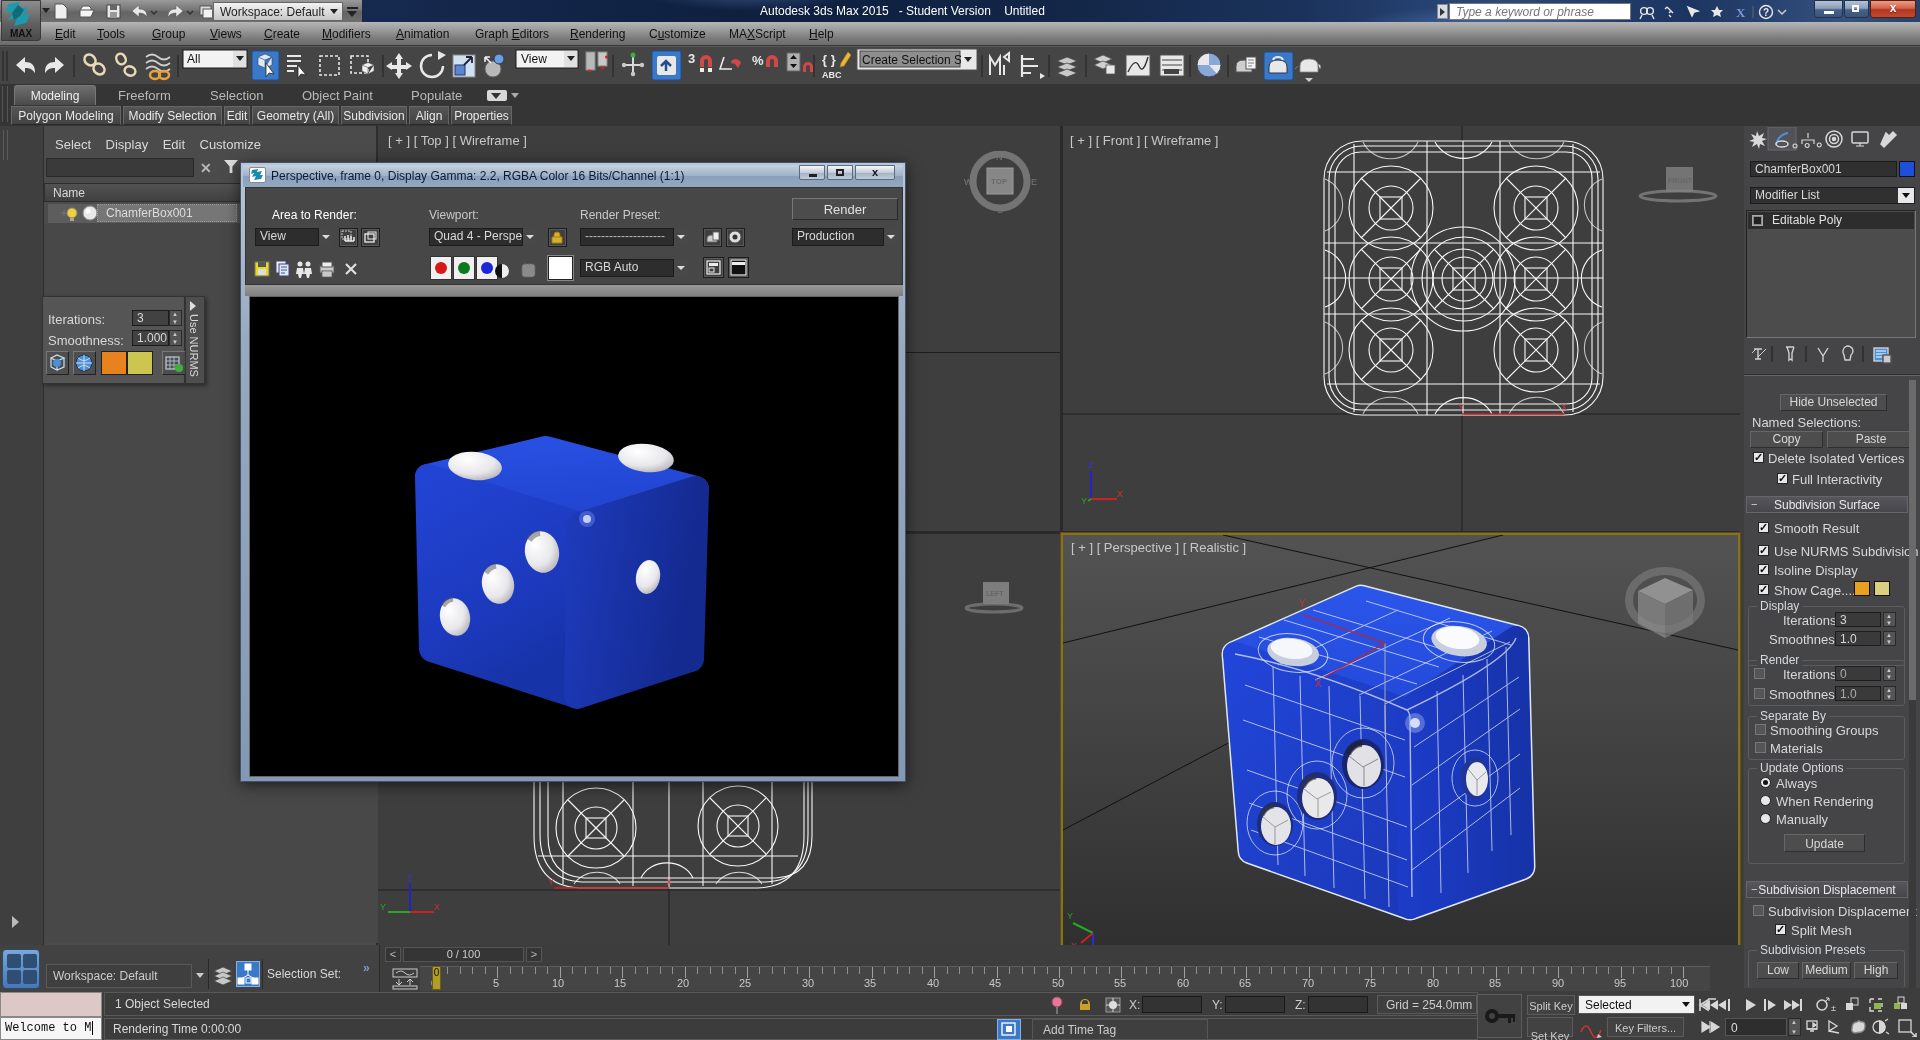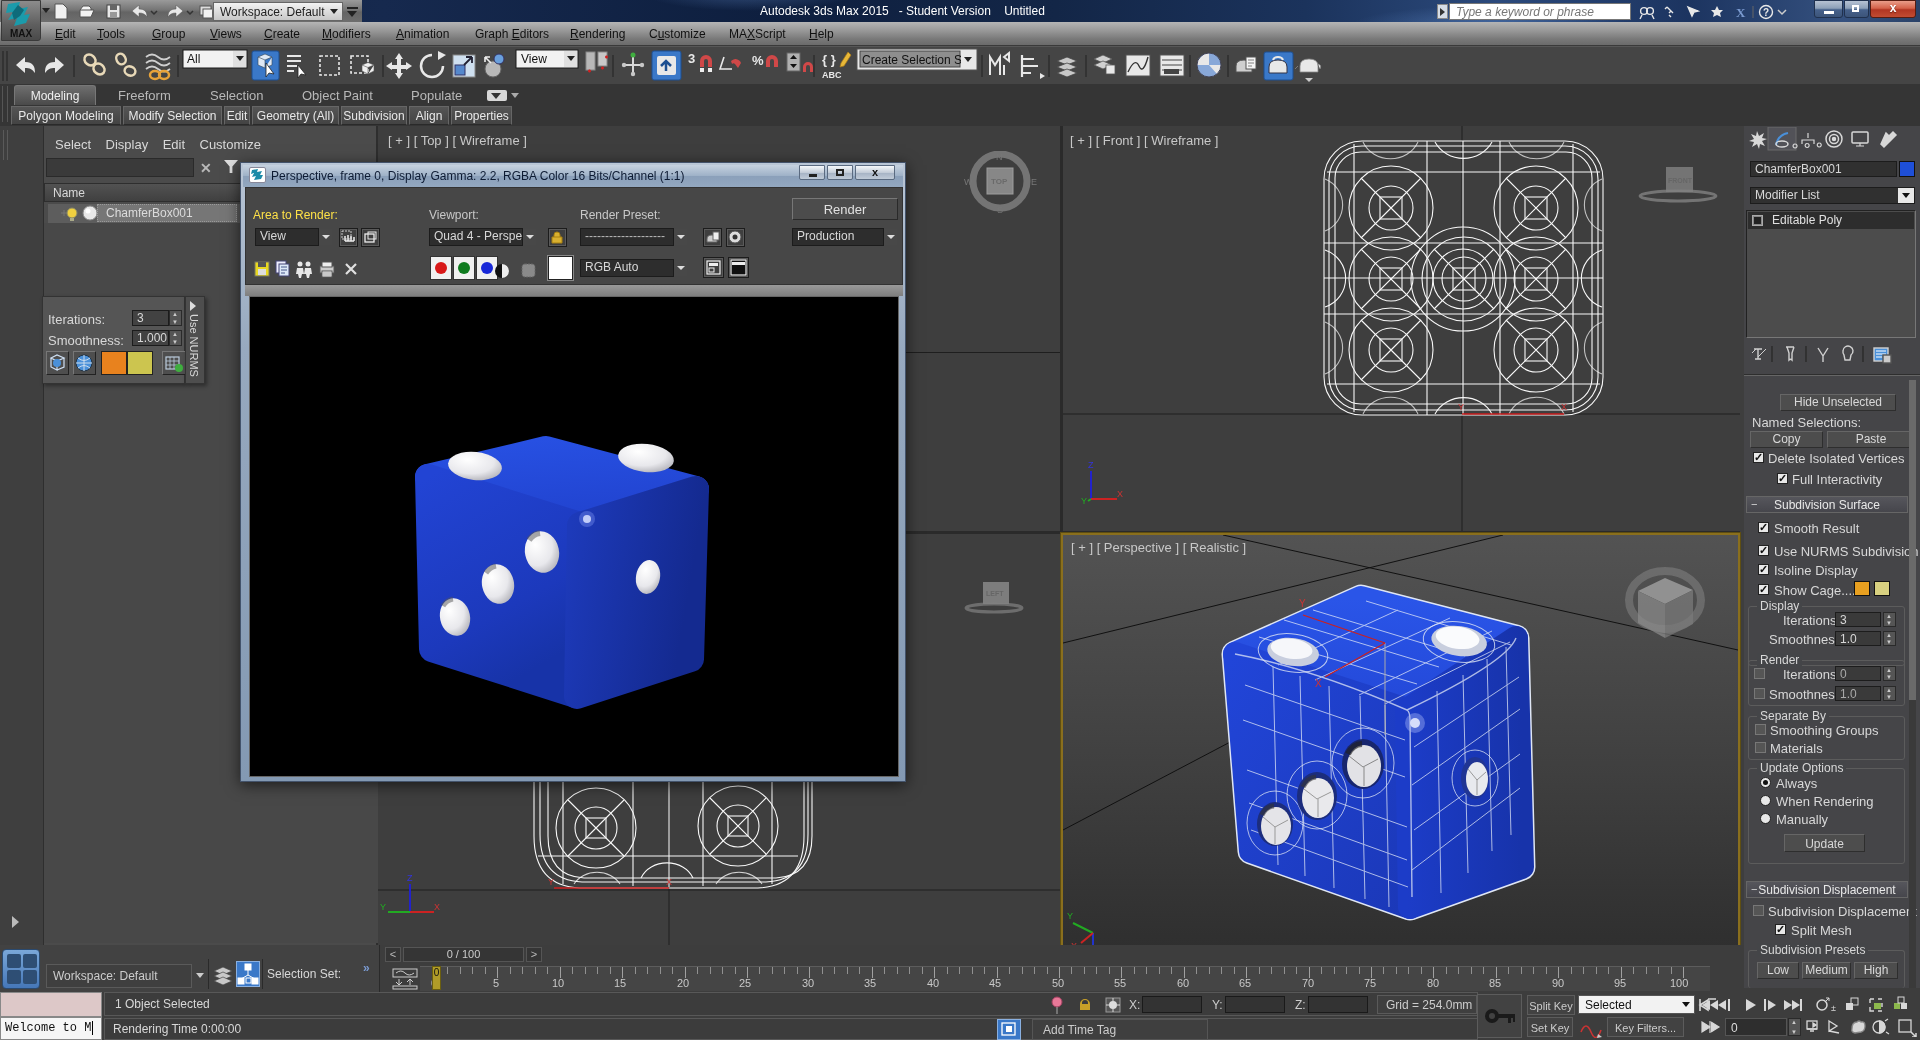--- a/index.html
+++ b/index.html
@@ -645,21 +645,21 @@
       <line x1="58" y1="3" x2="58" y2="19" stroke="#2a2a2a"></line>
       <path d="M70,5 l5,8 5,-8 m-5,8 v6"></path>
       <path d="M95,8 a5,5 0 1,1 8,4 l-1,5 h-5 l-1,-5 a5,5 0 0,1 -1,-4 z"></path>
       <line x1="115" y1="3" x2="115" y2="19" stroke="#2a2a2a"></line>
       <rect x="126" y="5" width="14" height="13" fill="#4a90d9"></rect>
       <path d="M128,8 h10 m-10,3 h10 m-10,3 h6" stroke="#fff" stroke-width="1"></path>
       <rect x="135" y="12" width="8" height="8" fill="#ccc" stroke="#555"></rect>
     </g>
   </svg>
   <div style="position:absolute;left:0;top:248px;width:176px;height:2px;background:#2e2e2e;border-bottom:1px solid #666;"></div>
-  <div class="btn" style="left:36px;top:268px;width:116px;height:17px;">Hide Unselected</div>
+  <div class="btn" style="left:36px;top:268px;width:107px;height:17px;">Hide Unselected</div>
   <div class="txt" style="position:absolute;left:8px;top:289px;">Named Selections:</div>
   <div class="btn" style="left:6px;top:305px;width:73px;height:17px;">Copy</div>
   <div class="btn" style="left:83px;top:305px;width:88px;height:17px;">Paste</div>
   <div class="cb" style="left:9px;top:326px;"></div>
   <div class="txt" style="position:absolute;left:24px;top:325px;">Delete Isolated Vertices</div>
   <div class="cb" style="left:33px;top:347px;"></div>
   <div class="txt" style="position:absolute;left:48px;top:346px;">Full Interactivity</div>
 
   <div style="position:absolute;left:2px;top:370px;width:162px;height:17px;background:linear-gradient(#56565c,#46464c);border:1px solid #666;color:#e8e8e8;font-size:12px;text-align:center;padding-top:1px;">Subdivision Surface</div>
   <div style="position:absolute;left:7px;top:372px;width:9px;height:11px;color:#ddd;font-size:11px;">−</div>
@@ -838,21 +838,21 @@
           <g fill="#1a1a1a">
             <circle cx="14" cy="21" r="7"></circle>
             <circle cx="14" cy="21" r="3" fill="#424242"></circle>
             <rect x="20" y="19" width="17" height="4"></rect>
             <rect x="30" y="23" width="3" height="5"></rect>
             <rect x="35" y="23" width="2" height="4"></rect>
           </g>
         </svg>
   </div>
   <div style="position:absolute;left:1527px;top:50px;width:48px;height:20px;background:#424242;border:1px solid #5c5c5c;color:#ccc;font-size:11px;text-align:center;padding-top:4px;white-space:nowrap;overflow:hidden;">Split Key</div>
-  <div style="position:absolute;left:1527px;top:72px;width:46px;height:20px;background:#424242;border:1px solid #5c5c5c;color:#ccc;font-size:11px;text-align:center;padding-top:4px;">Set Key</div>
+  <div style="position:absolute;left:1527px;top:72px;width:46px;height:20px;background:#424242;border:1px solid #5c5c5c;color:#ccc;font-size:11px;text-align:center;padding-top:12px;">Set Key</div>
   <div style="position:absolute;left:1578px;top:50px;width:117px;height:19px;background:#f2f2f2;border:1px solid #555;color:#111;font-size:12px;padding:2px 0 0 6px;">Selected</div>
   <div style="position:absolute;left:1679px;top:51px;width:15px;height:17px;background:#f2f2f2;">
         <div style="margin:6px 0 0 3px;width:0;height:0;border-left:4px solid transparent;border-right:4px solid transparent;border-top:5px solid #111;"></div>
       </div>
   <svg style="position:absolute;left:1578px;top:73px" width="26" height="20">
         <path d="M3,14 q5,-12 10,0 t10,-2" stroke="#cc3333" stroke-width="1.6" fill="none"></path>
         <path d="M20,16 l4,3 l-5,1 z" fill="#ccc"></path>
       </svg>
   <div style="position:absolute;left:1607px;top:72px;width:77px;height:20px;background:#424242;border:1px solid #5c5c5c;color:#ccc;font-size:11px;text-align:center;padding-top:4px;">Key Filters...</div>
 
@@ -922,21 +922,21 @@
 
   <div style="position:absolute;left:558px;top:2px;width:26px;height:15px;background:linear-gradient(#f5f8fb,#c3ccd8 50%,#a5b2c4 52%,#c0cbd8);border:1px solid #5a6a80;border-radius:0 0 2px 2px;">
         <div style="margin:8px 0 0 9px;width:8px;height:3px;background:#222;"></div>
       </div>
   <div style="position:absolute;left:586px;top:2px;width:26px;height:15px;background:linear-gradient(#f5f8fb,#c3ccd8 50%,#a5b2c4 52%,#c0cbd8);border:1px solid #5a6a80;border-radius:0 0 2px 2px;">
         <div style="margin:3px 0 0 8px;width:8px;height:7px;border:2px solid #222;"></div>
       </div>
   <div style="position:absolute;left:614px;top:2px;width:40px;height:15px;background:linear-gradient(#f5f8fb,#c3ccd8 50%,#a5b2c4 52%,#c0cbd8);border:1px solid #5a6a80;border-radius:0 0 2px 2px;text-align:center;color:#111;font-weight:bold;font-size:11px;">x</div>
 
   <div style="position:absolute;left:4px;top:24px;width:658px;height:98px;background:#474747;border:1px solid #333;">
-    <div style="position:absolute;left:7px;top:20px;color:#fde047;font-size:12px;">Area to Render:</div>
+    <div style="position:absolute;left:26px;top:20px;color:#ffffff;font-size:12px;">Area to Render:</div>
     <div class="field" style="left:9px;top:40px;width:64px;height:18px;background:#2d2d2d;">View</div>
     <div style="position:absolute;left:73px;top:41px;width:13px;height:16px;background:#484848;">
           <div style="margin:6px 0 0 3px;width:0;height:0;border-left:4px solid transparent;border-right:4px solid transparent;border-top:4px solid #ddd;"></div>
         </div>
     <div class="rwbtn" style="left:93px;top:40px;width:19px;height:19px;"><svg width="17" height="17">
             <path d="M8,12 v-6 m-3,6 v-5 m6,5 v-5 m3,5 v-4 M5,12 h9" stroke="#eee" stroke-width="1.5" fill="none"></path>
             <rect x="2" y="2" width="9" height="8" fill="none" stroke="#eee" stroke-dasharray="2,1" stroke-width="0.8"></rect>
           </svg></div>
     <div class="rwbtn" style="left:115px;top:40px;width:19px;height:19px;"><svg width="17" height="17">
             <rect x="3" y="5" width="9" height="8" fill="none" stroke="#eee" stroke-width="1.3"></rect>

